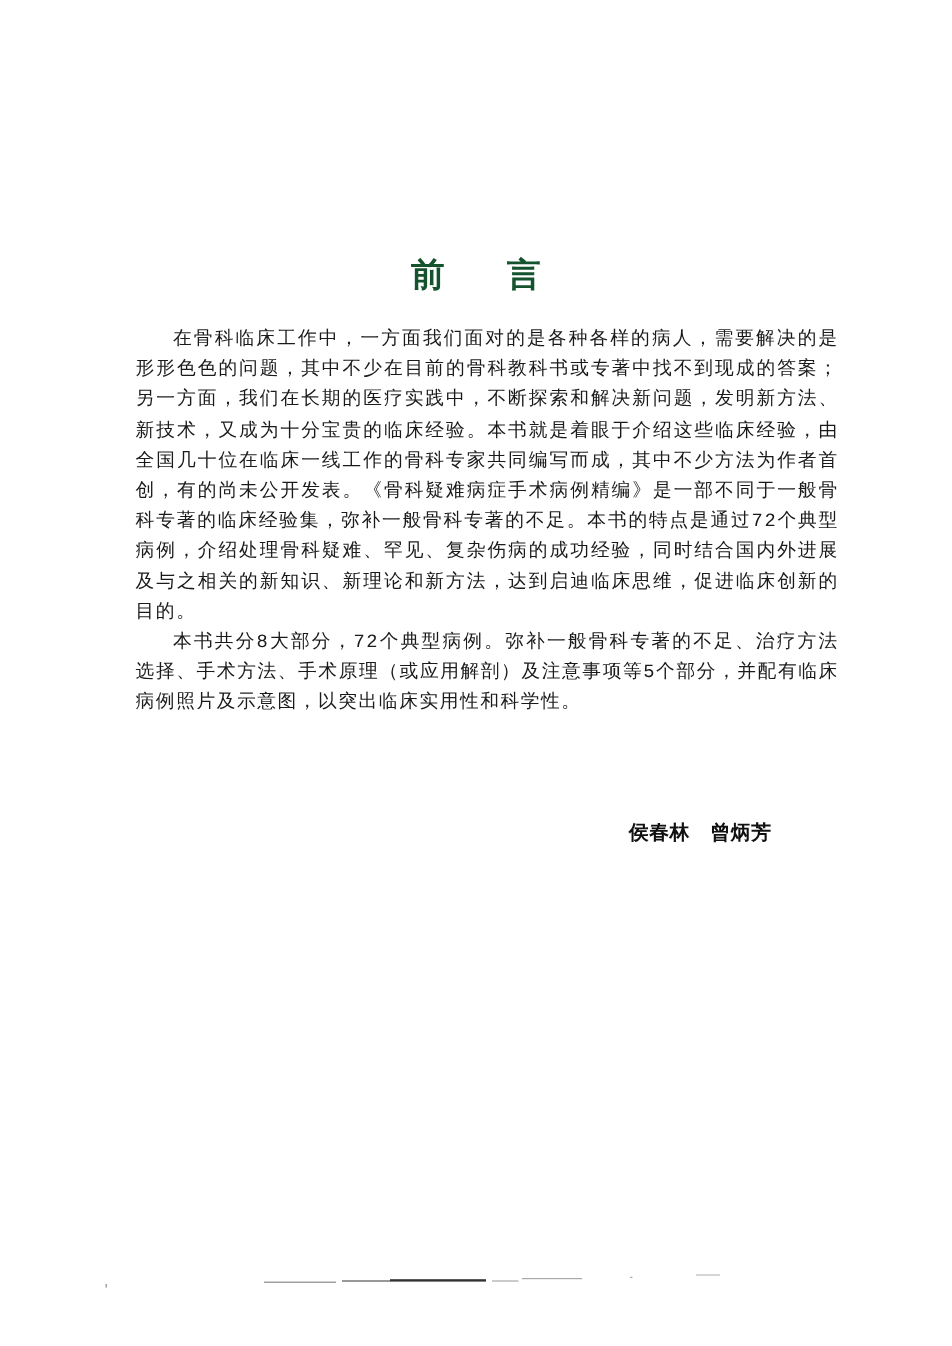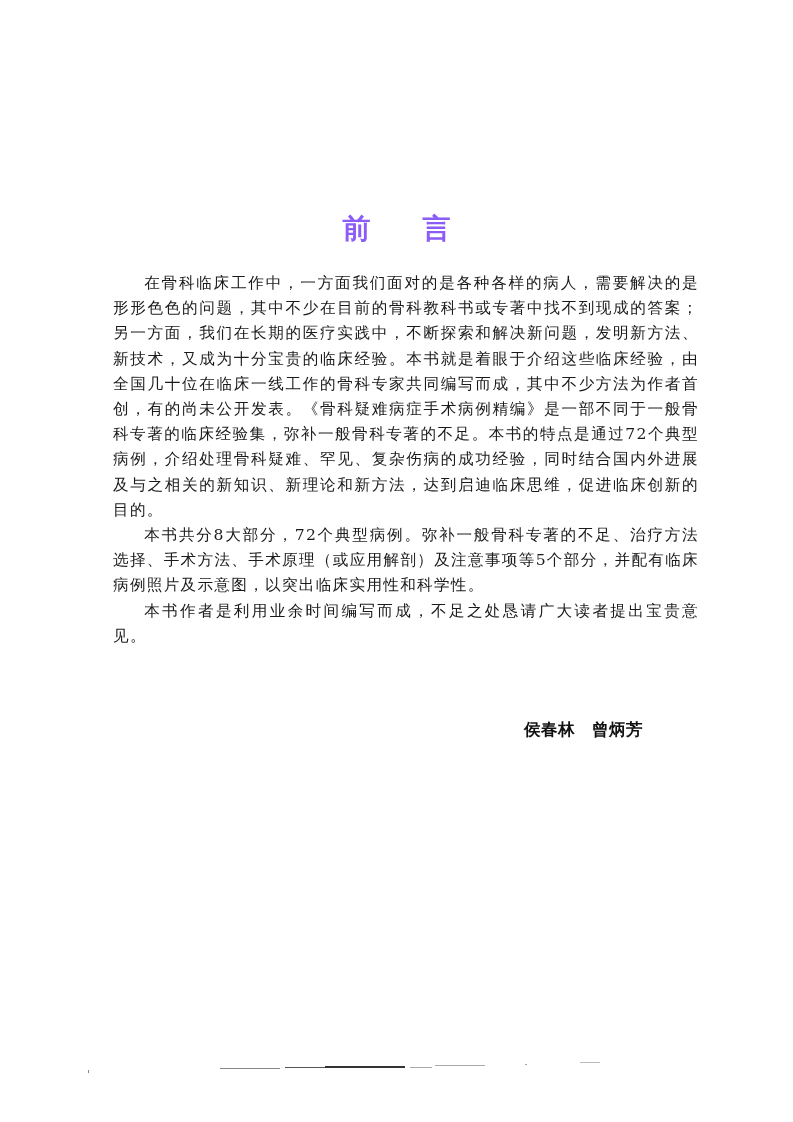--- a/index.html
+++ b/index.html
@@ -23,21 +23,21 @@
     }
     .title {
       position: absolute;
       top: 210px;
       left: 0;
       width: 793px;
       text-align: center;
       font-size: 28px;
       font-weight: bold;
       letter-spacing: 0;
-      color: #8b5cf6;
+      color: #14532d;
     }
     .title span {
       display: inline-block;
     }
     .title .gap {
       display: inline-block;
       width: 52px;
     }
     .body-text {
       position: absolute;
@@ -47,31 +47,31 @@
       font-size: 15.6px;
       line-height: 25.2px;
       text-align: justify;
       text-justify: inter-character;
       color: #1a1a1a;
     }
     .para {
       margin: 0;
       text-indent: 2em;
       letter-spacing: 1.3px;
+      font-family: Liberation Mono, monospace;
     }
     .signature {
       position: absolute;
       top: 683px;
       left: 524px;
       font-size: 16.5px;
       font-weight: bold;
       color: #111;
       white-space: pre;
       letter-spacing: 0.5px;
-      margin-top: 36px;
     }
     .scan-artifacts {
       position: absolute;
       top: 1060px;
       left: 80px;
       width: 640px;
       height: 10px;
     }
     .scan-artifacts .dash {
       position: absolute;
@@ -84,21 +84,20 @@
 
 <div class="page">
 
   <div class="title">
     <span>前</span><span class="gap"></span><span>言</span>
   </div>
 
   <div class="body-text">
     <p class="para">在骨科临床工作中，一方面我们面对的是各种各样的病人，需要解决的是形形色色的问题，其中不少在目前的骨科教科书或专著中找不到现成的答案；另一方面，我们在长期的医疗实践中，不断探索和解决新问题，发明新方法、新技术，又成为十分宝贵的临床经验。本书就是着眼于介绍这些临床经验，由全国几十位在临床一线工作的骨科专家共同编写而成，其中不少方法为作者首创，有的尚未公开发表。《骨科疑难病症手术病例精编》是一部不同于一般骨科专著的临床经验集，弥补一般骨科专著的不足。本书的特点是通过72个典型病例，介绍处理骨科疑难、罕见、复杂伤病的成功经验，同时结合国内外进展及与之相关的新知识、新理论和新方法，达到启迪临床思维，促进临床创新的目的。</p>
     <p class="para">本书共分8大部分，72个典型病例。弥补一般骨科专著的不足、治疗方法选择、手术方法、手术原理（或应用解剖）及注意事项等5个部分，并配有临床病例照片及示意图，以突出临床实用性和科学性。</p>
-    <p class="para">本书作者是利用业余时间编写而成，不足之处恳请广大读者提出宝贵意见。</p>
   </div>
 
   <div class="signature">侯春林　曾炳芳</div>
 
   <div class="scan-artifacts">
     <div class="dash" style="left:8px;top:10px;width:1px;height:3px;"></div>
     <div class="dash" style="left:140px;top:8px;width:60px;"></div>
     <div class="dash" style="left:205px;top:7px;width:40px;background:#555;"></div>
     <div class="dash" style="left:245px;top:6px;width:80px;background:#333;height:2px;"></div>
     <div class="dash" style="left:330px;top:7px;width:22px;background:#aaa;"></div>

